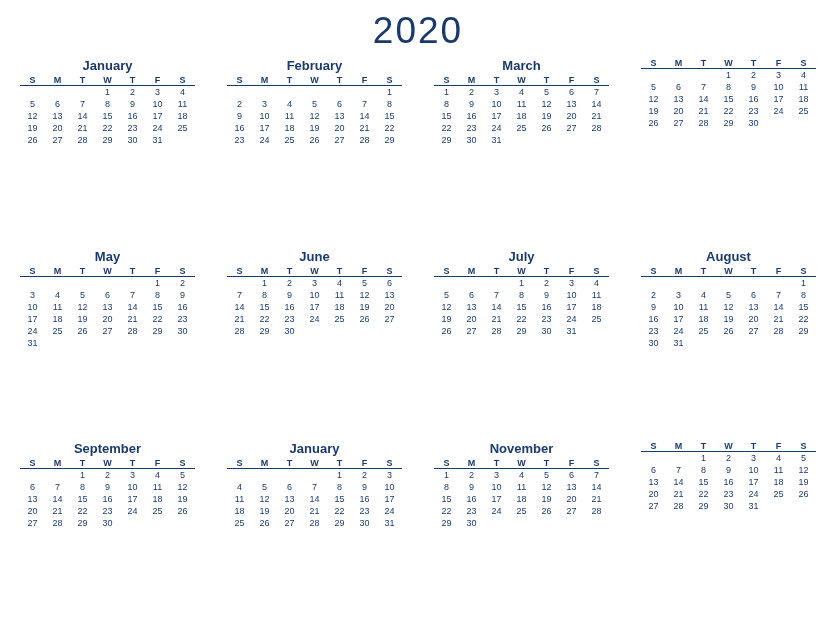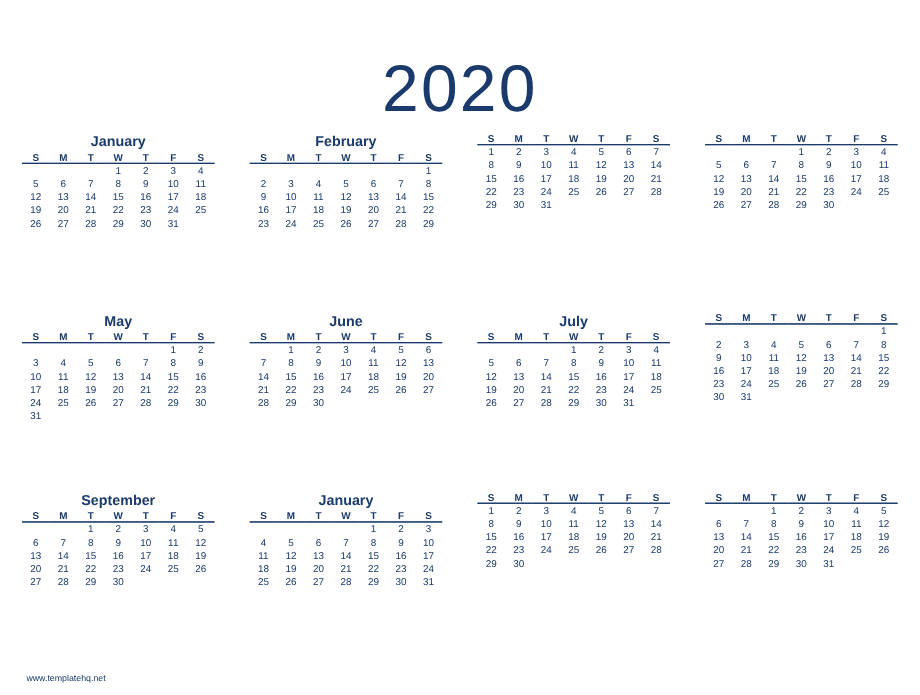--- a/index.html
+++ b/index.html
@@ -13,26 +13,25 @@
     }
     .page {
       width: 836px;
       height: 632px;
       padding: 10px 20px 8px 20px;
       display: flex;
       flex-direction: column;
       align-items: center;
     }
     .year-title {
-      font-size: 60px;
+      font-size: 37px;
       font-weight: 300;
       color: #1a3a6b;
       margin-bottom: 6px;
       letter-spacing: 2px;
-      margin-top: 36px;
     }
     .calendar-grid {
       display: grid;
       grid-template-columns: repeat(4, 1fr);
       grid-template-rows: repeat(3, 1fr);
       gap: 8px 32px;
       width: 100%;
       flex: 1;
     }
     .month-block {
@@ -201,20 +200,21 @@
               <td>25</td>
               <td>26</td>
               <td>27</td>
               <td>28</td>
               <td>29</td>
             </tr>
           </tbody>
         </table>
       </div>
       <div class="month-block">
+        <div class="month-name">March</div>
         <table class="month-table">
           <thead>
             <tr>
               <th>S</th>
               <th>M</th>
               <th>T</th>
               <th>W</th>
               <th>T</th>
               <th>F</th>
               <th>S</th>
@@ -523,20 +523,21 @@
               <td>28</td>
               <td>29</td>
               <td>30</td>
               <td>31</td>
               <td></td>
             </tr>
           </tbody>
         </table>
       </div>
       <div class="month-block">
+        <div class="month-name">August</div>
         <table class="month-table">
           <thead>
             <tr>
               <th>S</th>
               <th>M</th>
               <th>T</th>
               <th>W</th>
               <th>T</th>
               <th>F</th>
               <th>S</th>
@@ -720,20 +721,21 @@
               <td>27</td>
               <td>28</td>
               <td>29</td>
               <td>30</td>
               <td>31</td>
             </tr>
           </tbody>
         </table>
       </div>
       <div class="month-block">
+        <div class="month-name">November</div>
         <table class="month-table">
           <thead>
             <tr>
               <th>S</th>
               <th>M</th>
               <th>T</th>
               <th>W</th>
               <th>T</th>
               <th>F</th>
               <th>S</th>
@@ -844,16 +846,13 @@
               <td>29</td>
               <td>30</td>
               <td>31</td>
               <td></td>
               <td></td>
             </tr>
           </tbody>
         </table>
       </div>
     </div>
-  <div class="footer">
-    <span class="footer-text">www.templatehq.net</span>
-  </div>
 </div>
 
 </body></html>

